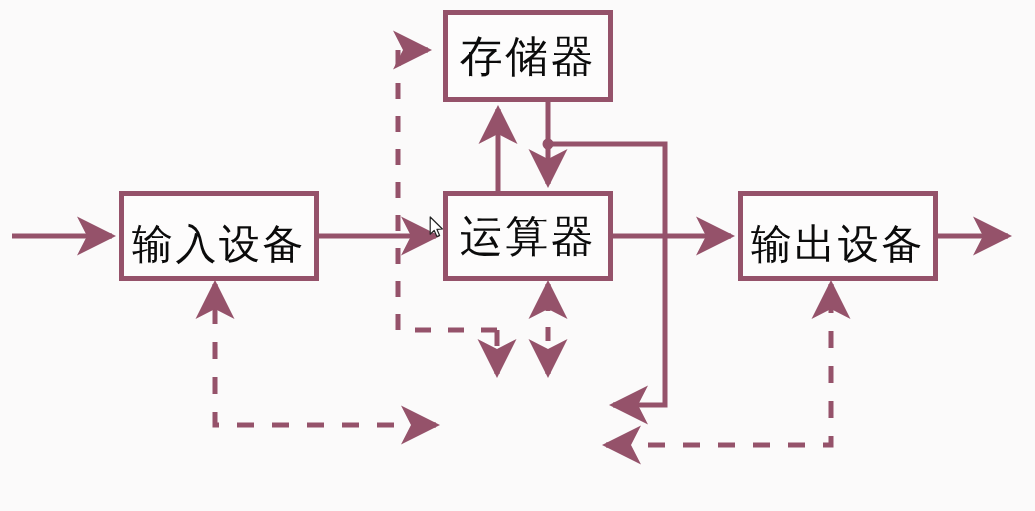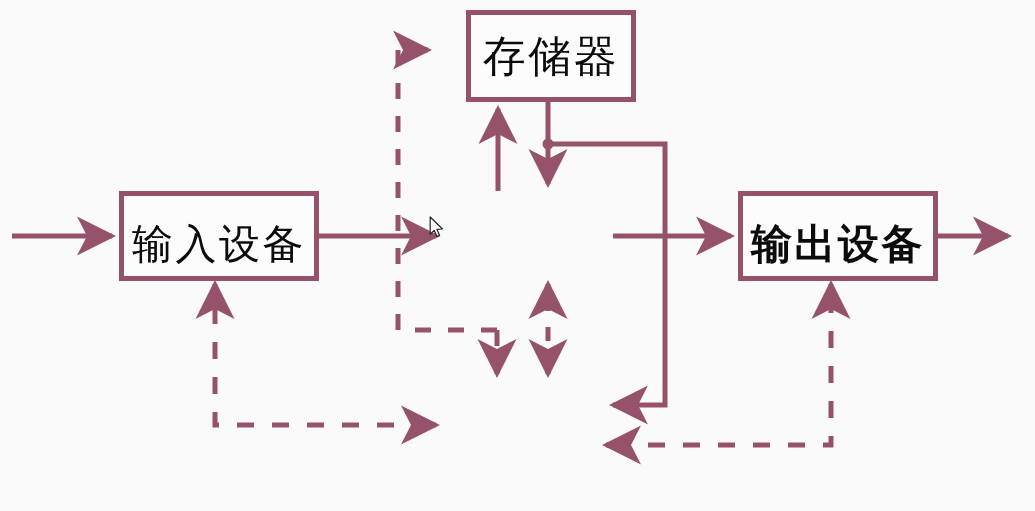--- a/index.html
+++ b/index.html
@@ -33,24 +33,24 @@
     align-items: center;
     justify-content: center;
   }
   .node-label {
     font-family: "DejaVu Serif", "Liberation Serif", serif;
     color: #0b0b0b;
     white-space: nowrap;
     letter-spacing: 0.06em;
     line-height: 1;
   }
-  #node-memory   { left: 466px; top: 10px;  width: 170px; height: 92px; }
+  #node-memory   { left: 443px; top: 10px;  width: 170px; height: 92px; }
   #node-alu      { left: 443px; top: 191px; width: 170px; height: 90px; }
   #node-input    { left: 119px; top: 191px; width: 200px; height: 90px; }
-  #node-output   { left: 738px; top: 191px; width: 200px; height: 90px; font-weight: bold; }
+  #node-output   { left: 738px; top: 191px; width: 200px; height: 90px; }
   #node-control  { left: 436px; top: 381px; width: 170px; height: 85px; }
 
   #node-memory  .node-label,
   #node-alu     .node-label,
   #node-control .node-label { font-size: 43px; }
   #node-input   .node-label,
   #node-output  .node-label { font-size: 41px; margin-top: 16px; }
 
   #mouse-cursor {
     position: absolute;
@@ -112,20 +112,23 @@
       <line x1="613" y1="445" x2="606" y2="445" marker-end="url(#ah-l)"></line>
       <line x1="831" y1="295" x2="831" y2="284" marker-end="url(#ah-s)"></line>
 
     </g>
   </svg>
 
   <div class="node-box" id="node-memory">
     <span class="node-label">存储器</span>
   </div>
 
+  <div class="node-box" id="node-alu">
+    <span class="node-label">运算器</span>
+  </div>
 
   <div class="node-box" id="node-input">
     <span class="node-label">输入设备</span>
   </div>
 
   <div class="node-box" id="node-output">
     <span class="node-label">输出设备</span>
   </div>
 
 

